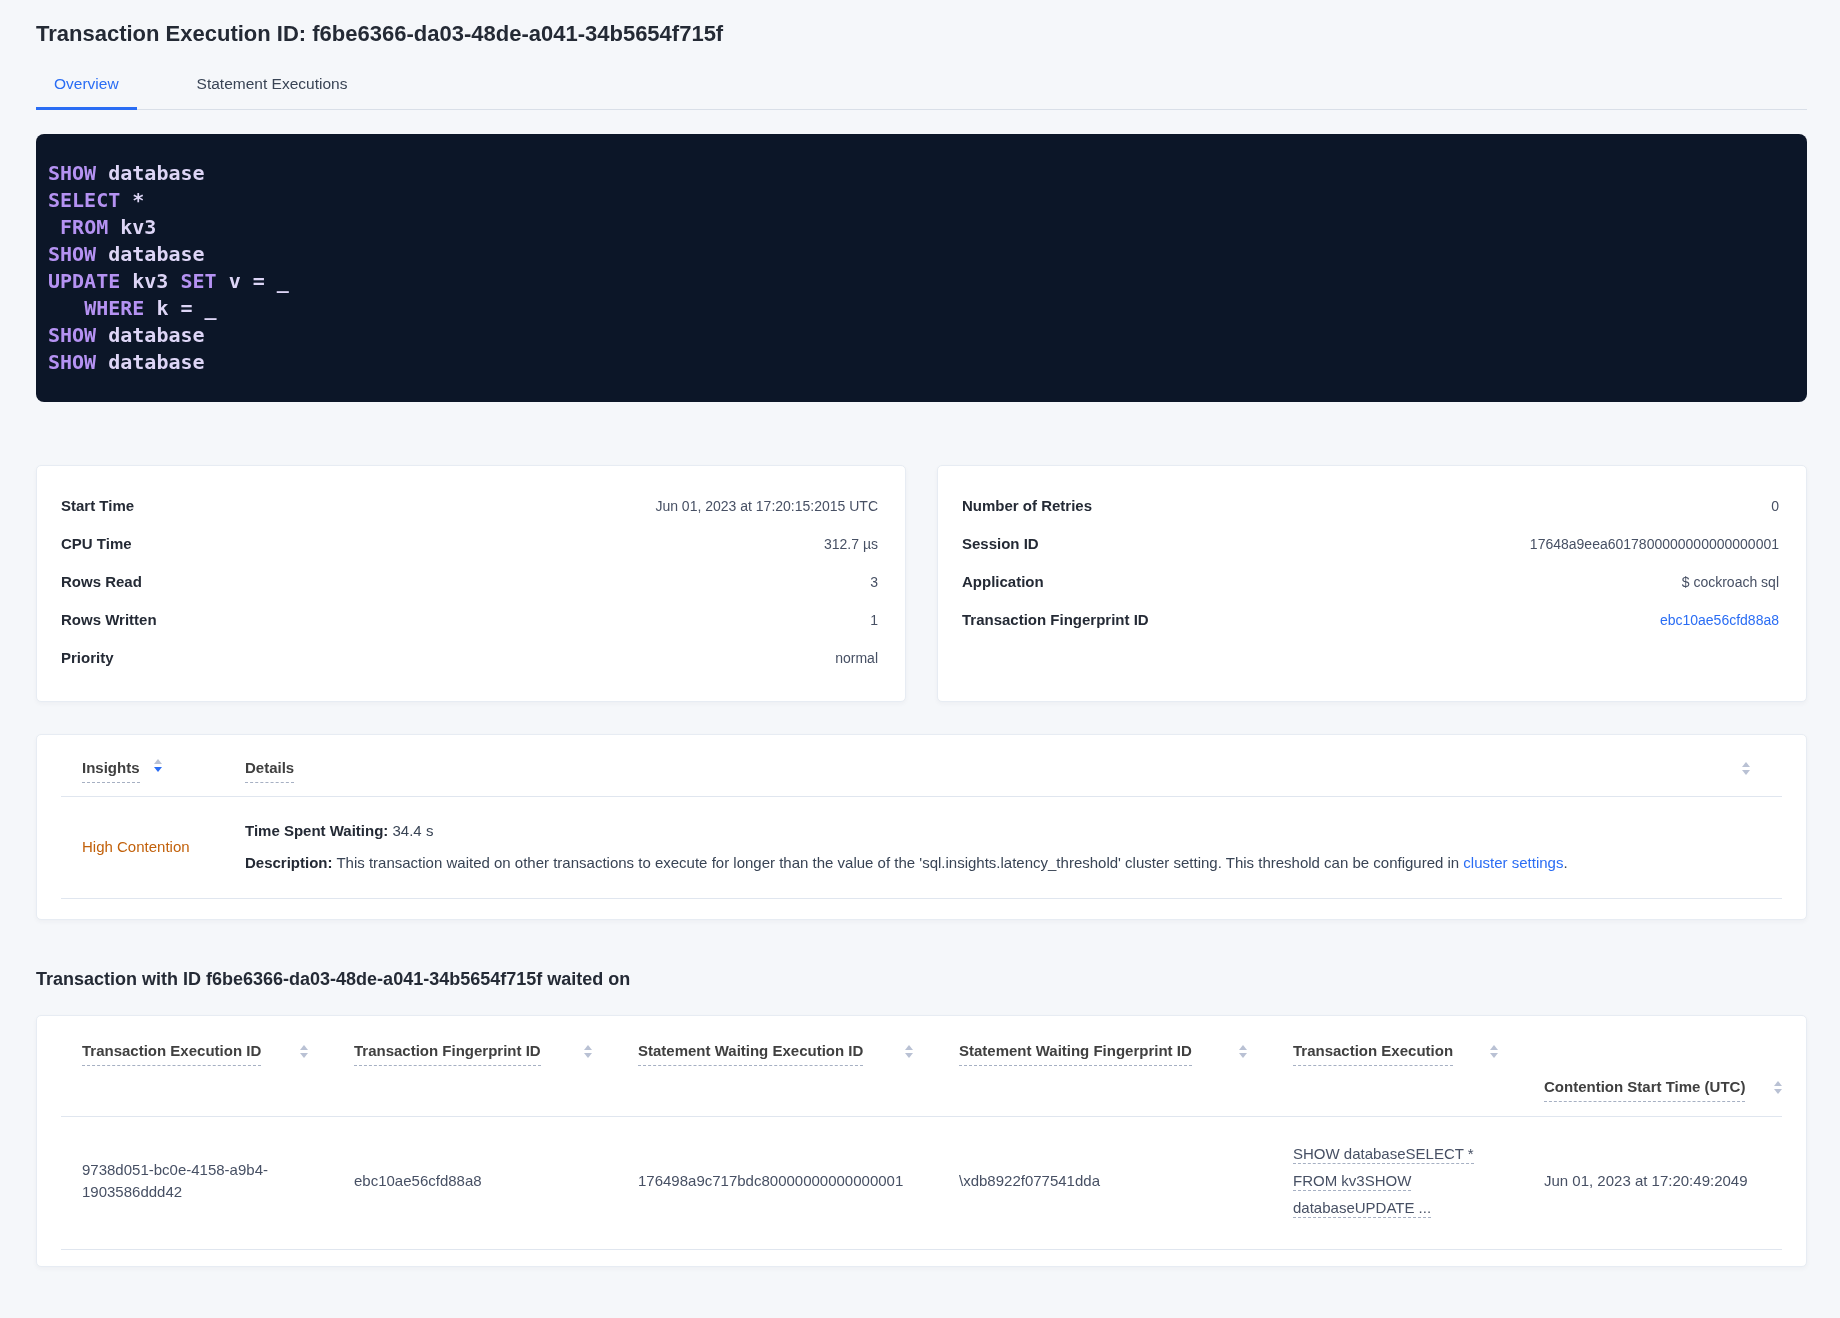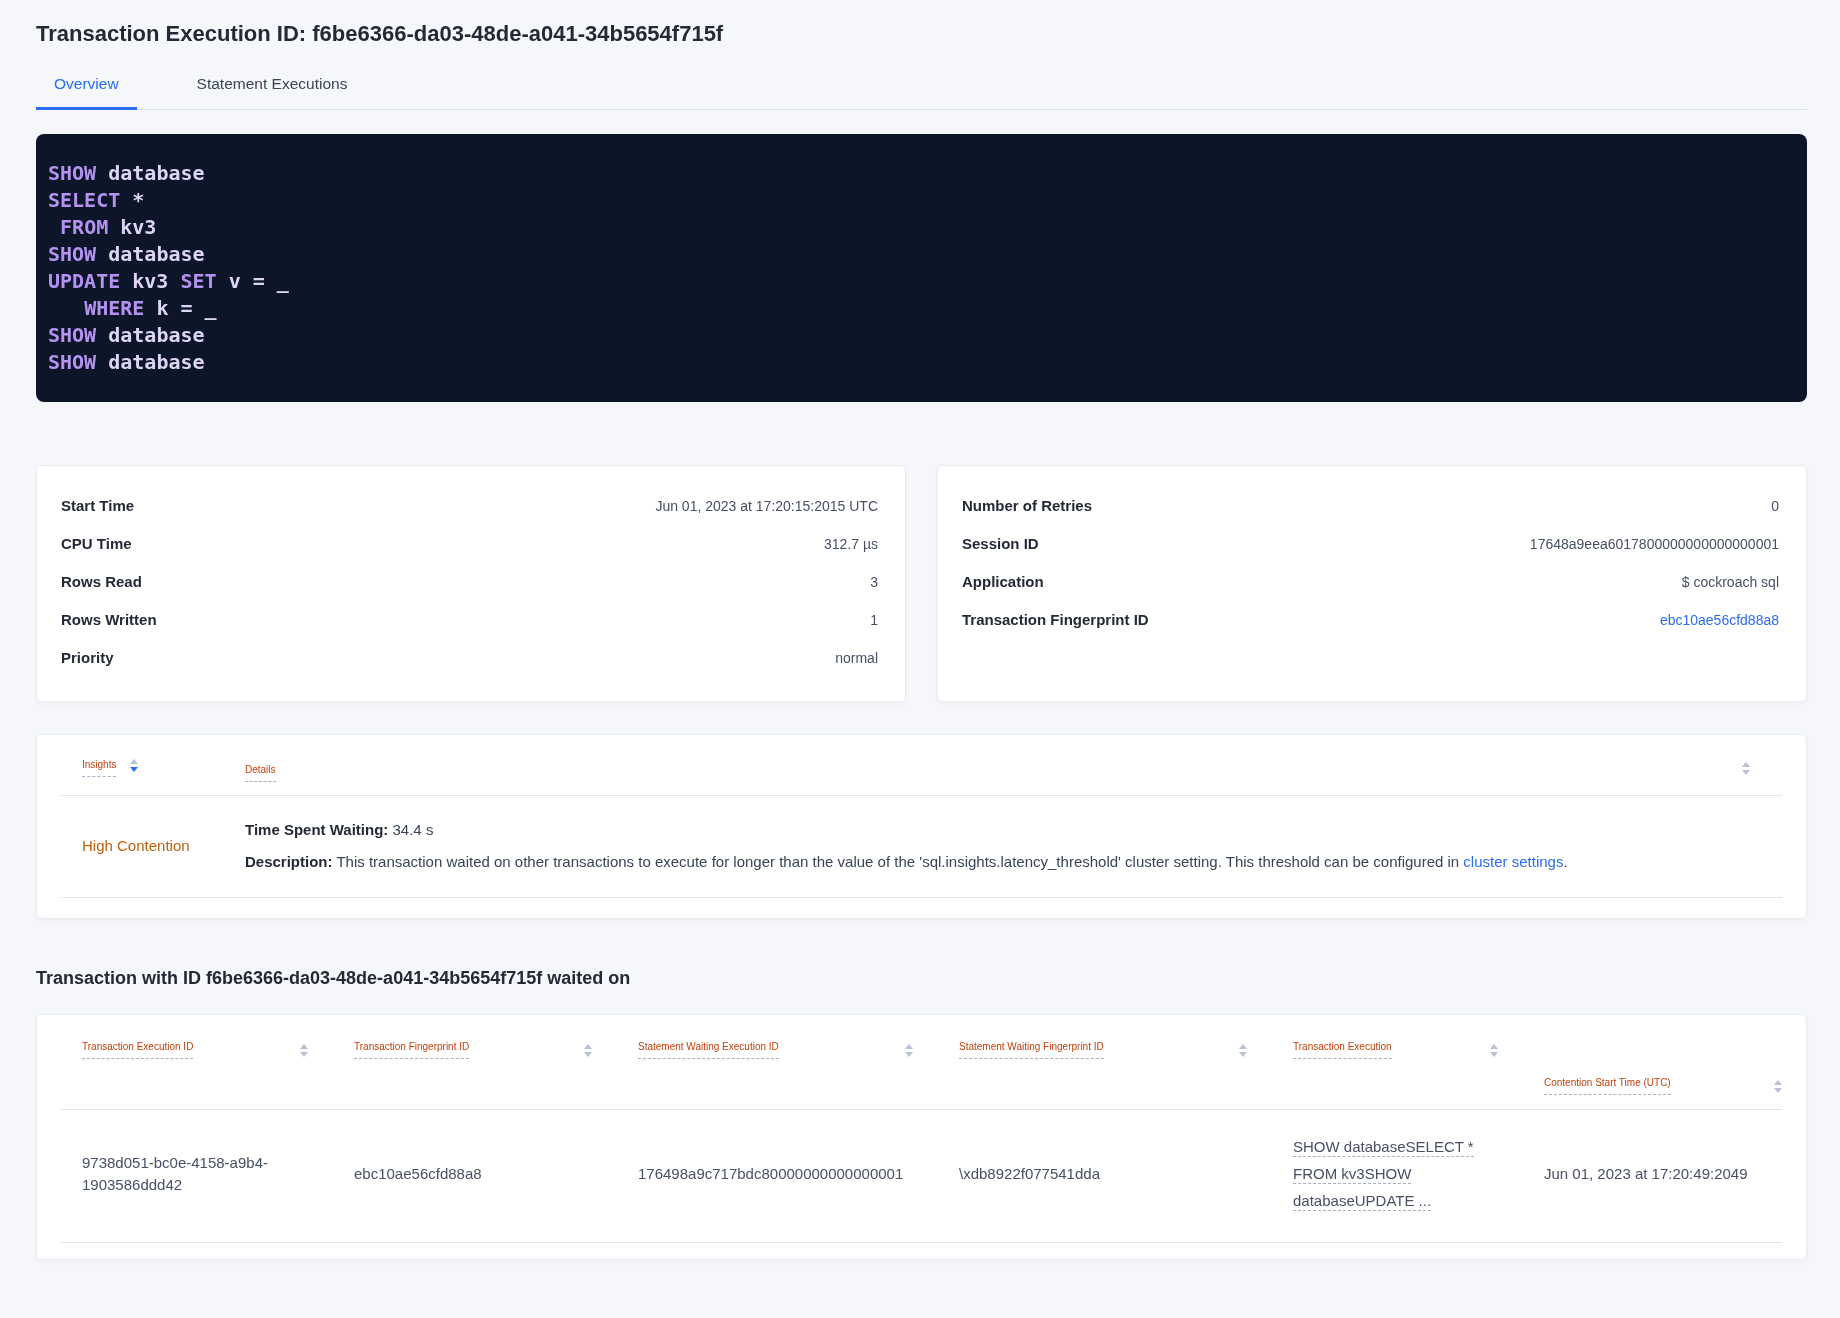--- a/index.html
+++ b/index.html
@@ -42,21 +42,21 @@
   a.link, .link { color:#2a6df4; text-decoration:none; cursor:pointer; }
 
   
   .sort { display:inline-flex; flex-direction:column; align-items:center; gap:3px; cursor:pointer; }
   .sort i { display:block; width:0; height:0; border-left:4.5px solid transparent; border-right:4.5px solid transparent; }
   .sort .up   { border-bottom:5.5px solid #b9c1d4; }
   .sort .down { border-top:5.5px solid #b9c1d4; }
   .sort .down.active { border-top-color:#2a6df4; }
 
   .th-label {
-    display:inline-block; font-size:10px; font-weight:400; color:#c2410c;
+    display:inline-block; font-size:15px; font-weight:700; color:#404040;
     padding-bottom:6px; border-bottom:1px dashed #a6b0c3; cursor:pointer;
   }
   .hr { height:1px; background:#e0e6ef; margin:0 24px; }
 
   
   .insights-card { margin-top:32px; padding:24px 0 0; }
   .ins-grid { display:flex; align-items:flex-start; padding:0 24px 0 45px; position:relative; }
   .ins-c1 { width:163px; flex:none; display:flex; align-items:flex-start; gap:14px; }
   .ins-c2 { flex:1; }
   .ins-head { padding-bottom:13px; }

